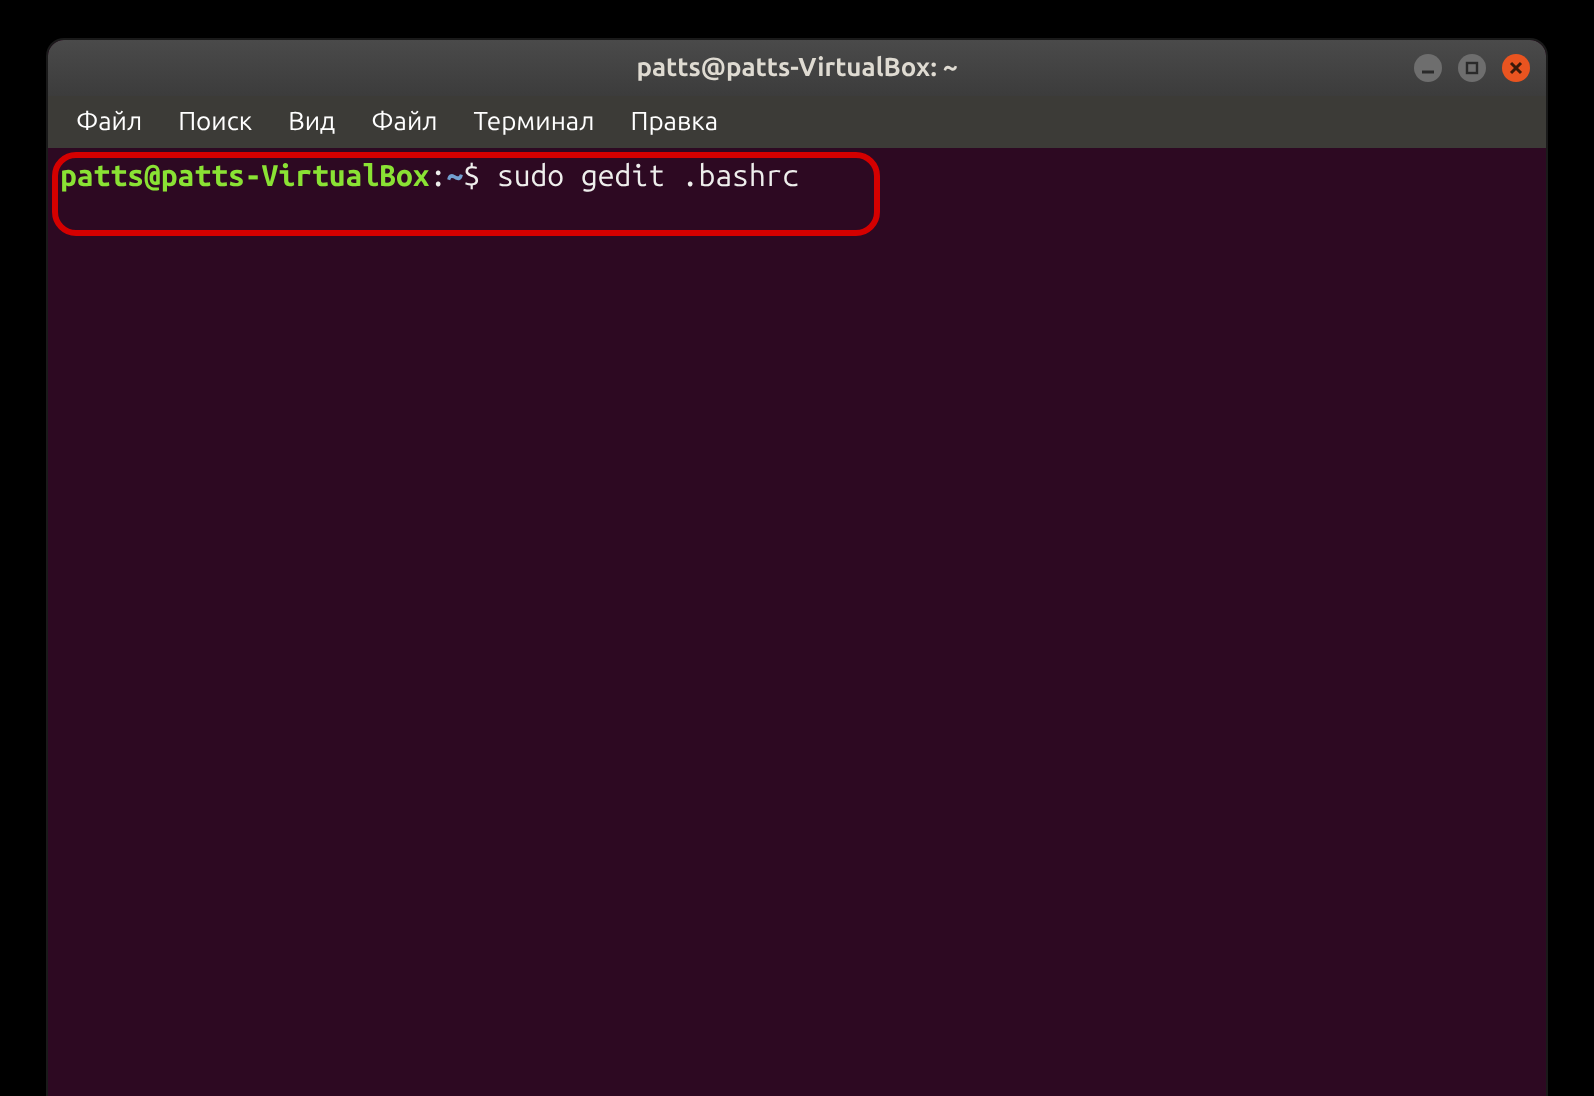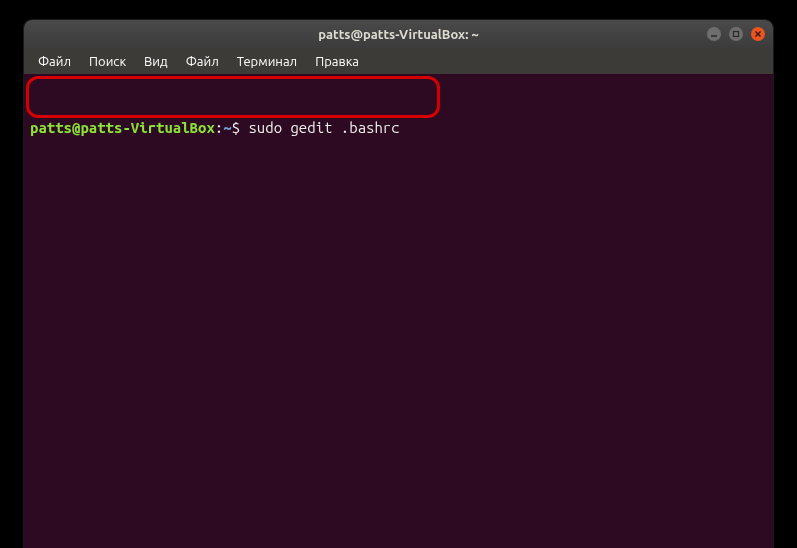--- a/index.html
+++ b/index.html
@@ -98,21 +98,20 @@
       pointer-events: none;
     }
     .hl1 {
       top: 2px;
       left: 2px;
       width: 414px;
       height: 42px;
     }
     .terminal-line {
       white-space: pre;
-      margin-top: 40px;
     }
   </style>
 </head>
 <body>
 
 <div class="window">
   <div class="titlebar">
     <span class="title">patts@patts-VirtualBox: ~</span>
     <div class="window-controls">
       <div class="win-btn btn-min">

